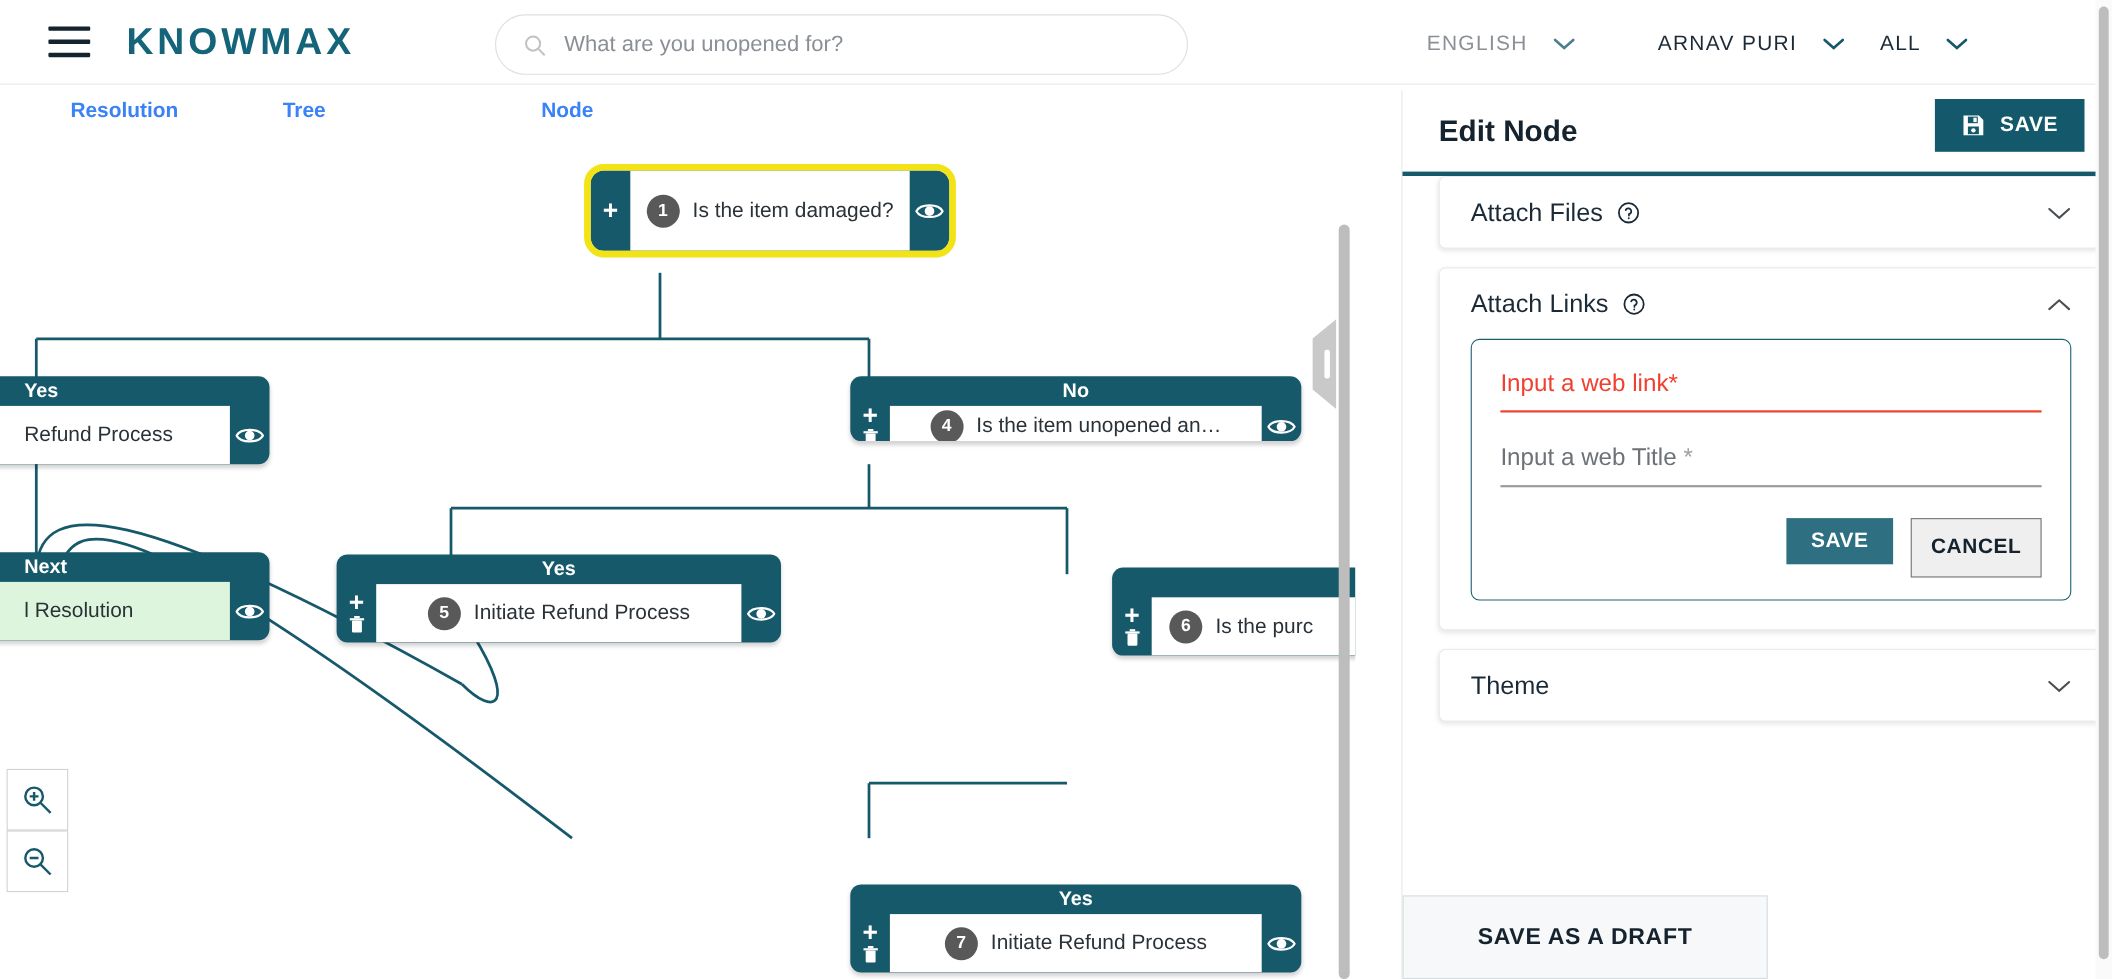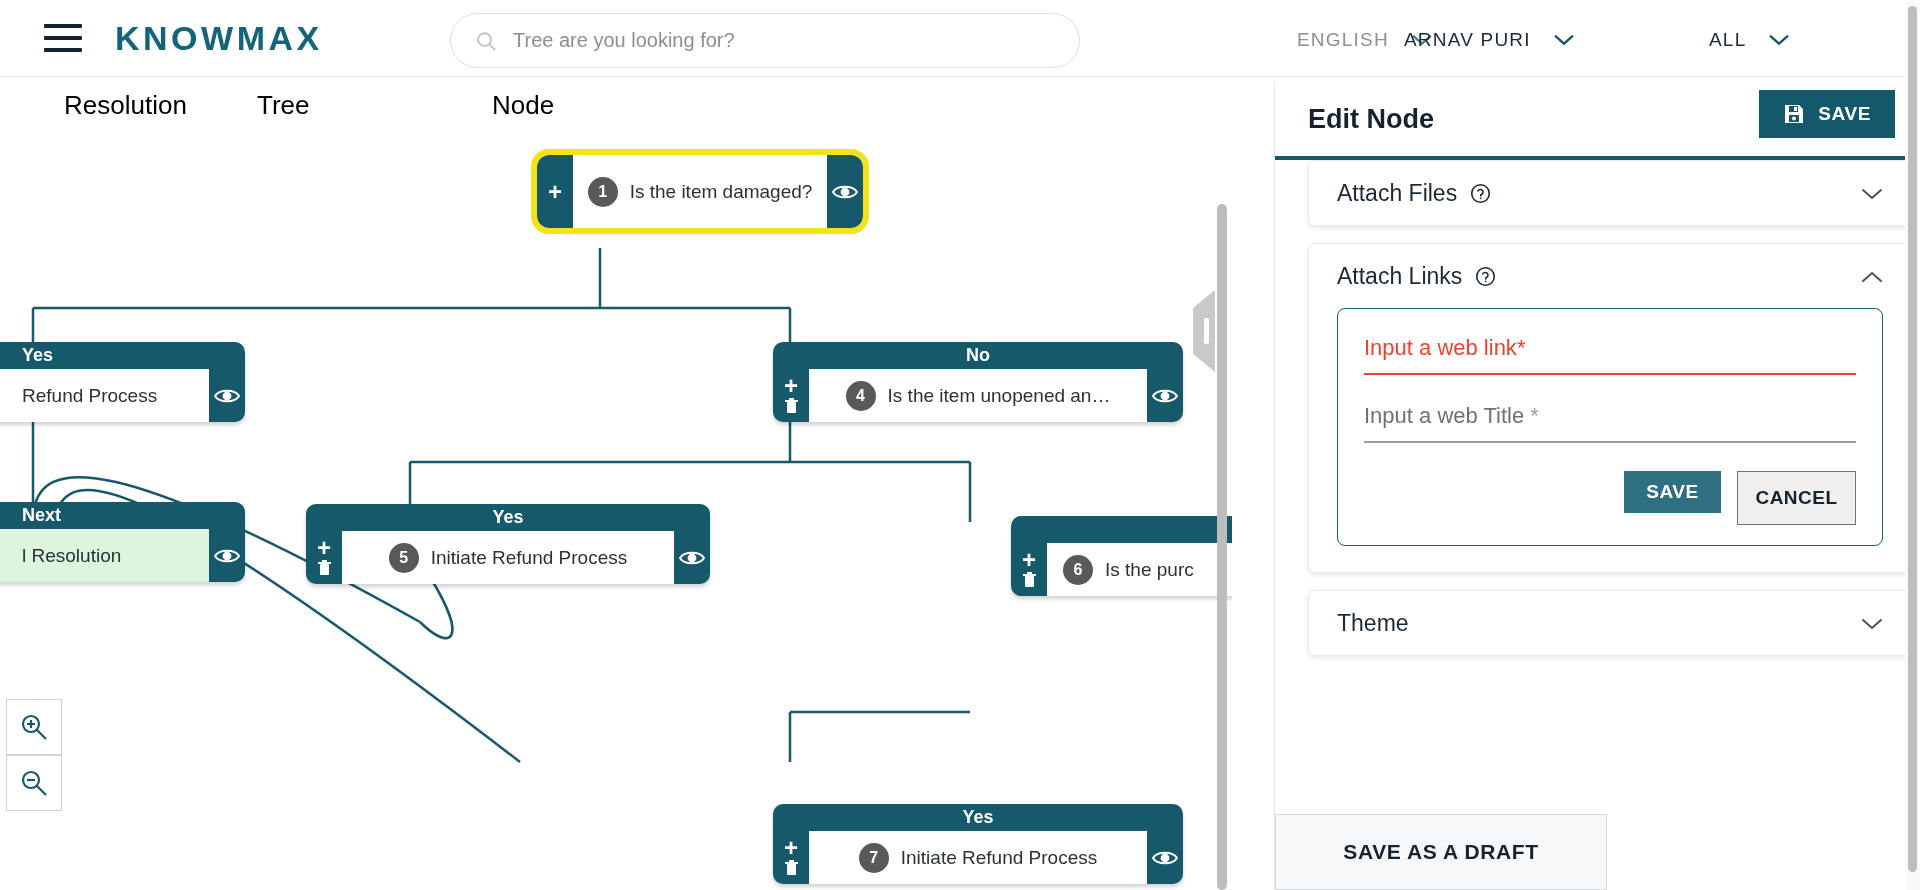--- a/index.html
+++ b/index.html
@@ -42,31 +42,31 @@
   .search-ph { margin-left: 16px; font-size: 20px; color: #8a8f96; }
 
   .hdr-ctrl {
     position: absolute; top: 20px; height: 40px;
     display: flex; align-items: center; cursor: pointer;
   }
   .hdr-ctrl .lbl { font-size: 19px; letter-spacing: 1.2px; }
   .chev { width: 22px; height: 14px; margin-left: 22px; }
   #ctrl-lang { left: 1297px; }
   #ctrl-lang .lbl { color: #8a9096; }
-  #ctrl-user { left: 1404px; }
+  #ctrl-user { left: 1507px; }
   #ctrl-user .lbl { color: #1b2a36; }
   #ctrl-all  { left: 1709px; }
   #ctrl-all .lbl { color: #1b2a36; }
 
   
   .steprow {
     position: absolute; left: 0; top: 82px; width: 1232px; height: 40px;
     background: #fff;
   }
-  .step { position: absolute; top: 8px; font-size: 26px; font-weight: 400; color: #000000; }
+  .step { position: absolute; top: 8px; font-size: 19px; font-weight: 700; color: #3b82f6; }
   #step-0 { left: 64px; }
   #step-1 { left: 257px; }
   #step-2 { left: 492px; }
 
   
   .canvas {
     position: absolute; left: 0; top: 122px; width: 1232px; height: 768px;
     background: #fff; overflow: hidden;
   }
   .canvas svg.links { position: absolute; left: 0; top: 0; width: 1232px; height: 768px; }
@@ -235,21 +235,21 @@
         <span></span>
         <span></span>
     </div>
     <div class="brand">KNOWMAX</div>
 
     <div class="searchbox">
       <svg class="search-ico" viewBox="0 0 24 24" fill="none" stroke="#8a8f96" stroke-width="2">
         <circle cx="10.5" cy="10.5" r="7"></circle>
           <line x1="16" y1="16" x2="22" y2="22"></line>
       </svg>
-      <span class="search-ph">Tree are you looking for?</span>
+      <span class="search-ph">What are you unopened for?</span>
     </div>
 
     <div class="hdr-ctrl" id="ctrl-lang">
       <span class="lbl">ENGLISH</span>
       <svg class="chev" viewBox="0 0 24 14" fill="none" stroke="#4d7f8f" stroke-width="2.6" stroke-linecap="round">
           <polyline points="3,3 12,11 21,3"></polyline>
         </svg>
     </div>
     <div class="hdr-ctrl" id="ctrl-user">
       <span class="lbl">ARNAV PURI</span>
@@ -324,21 +324,21 @@
         </div>
         <div class="nright">
           <svg class="eye-ico" viewBox="0 0 26 18" fill="none" stroke="#fff" stroke-width="2">
             <path d="M1 9 C5 2, 21 2, 25 9 C21 16, 5 16, 1 9 Z"></path>
               <circle cx="13" cy="9" r="3.4" fill="#fff"></circle>
           </svg>
         </div>
       </div>
     </div>
 
-    <div class="node" style="left:773px; top:220px; width:410px; height:80px;">
+    <div class="node" style="left:773px; top:220px; width:410px; height:59px;">
       <div class="nhead">No</div>
       <div class="nbodyrow">
         <div class="nleft">
           <span class="plus-ico">+</span>
           <svg class="trash-ico" viewBox="0 0 15 17" fill="#fff">
             <rect x="1" y="3" width="13" height="2"></rect>
               <rect x="3" y="5" width="9" height="11" rx="1"></rect>
               <rect x="5" y="1" width="5" height="2"></rect>
           </svg>
         </div>

